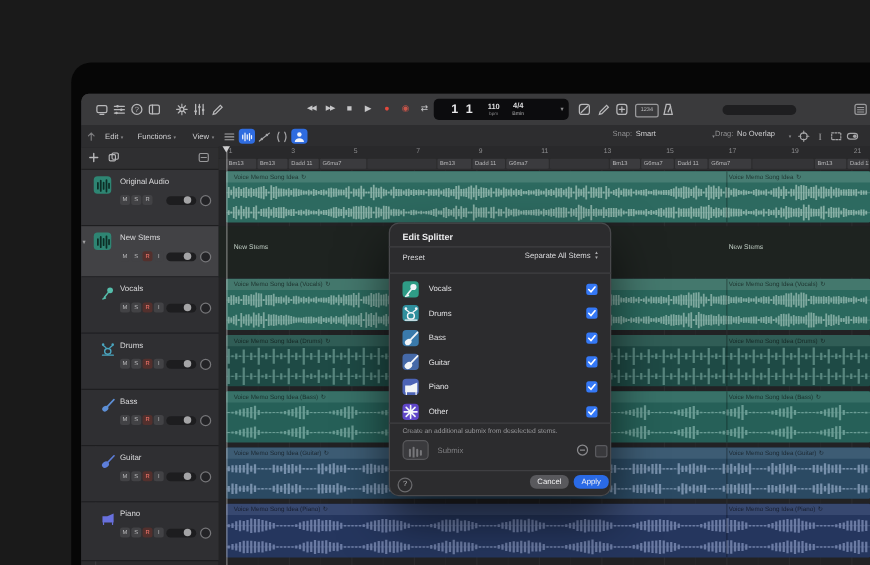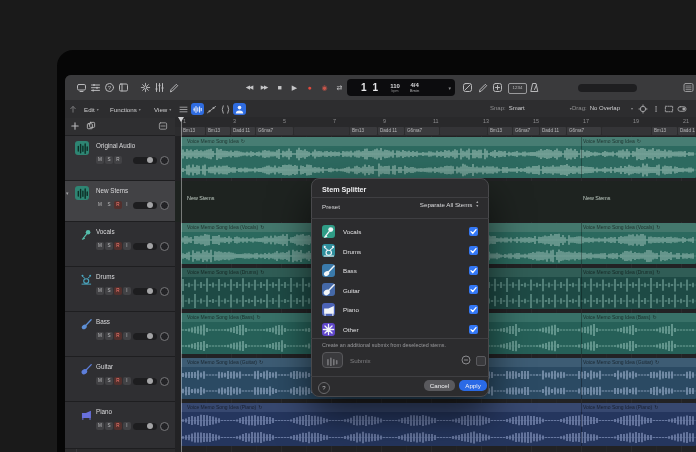--- a/index.html
+++ b/index.html
@@ -620,21 +620,21 @@
           <div style="position: absolute; left: 400px; top: 0px; width: 1px; height: 100%; background: rgba(0, 0, 0, 0.3);"></div>
         </div>
       </div>
       <div style="position: absolute; left: 181px; top: 117px; width: 1px; height: 335px; background: rgba(255, 255, 255, 0.4); z-index: 20;"></div>
       <div style="position: absolute; left: 178px; top: 117px; width: 0px; height: 0px; border-left: 3.5px solid transparent; border-right: 3.5px solid transparent; border-top: 5px solid rgb(207, 207, 209); z-index: 21;"></div>
     </div>
 
   <div class="abs" style="left:311px;top:178px;width:178px;height:219px;background:#2c2c2e;border:1px solid #49494c;
               border-radius:8px;box-shadow:0 18px 40px rgba(0,0,0,.6);box-sizing:border-box;z-index:40">
   </div>
-  <div class="dlg-text" style="left:322px;top:185px;font-size:7.2px;font-weight:bold;color:#ececee;z-index:41">Stem Splitter</div>
+  <div class="dlg-text" style="left:322px;top:185px;font-size:7.2px;font-weight:bold;color:#ececee;z-index:41">Edit Splitter</div>
   <div class="hair" style="top:197px;z-index:41"></div>
   <div class="dlg-text" style="left:322px;top:203px;font-size:6.2px;z-index:41">Preset</div>
   <div class="abs" style="left:360px;top:201px;width:119px;display:flex;justify-content:flex-end;align-items:center;gap:3px;z-index:41">
     <span style="font-size:6.2px;color:#dcdcde">Separate All Stems</span>
     <span style="display:flex;flex-direction:column;line-height:3.4px;font-size:3.6px;color:#aeaeb0">
         <span>▲</span>
         <span>▼</span>
       </span>
   </div>
   <div class="hair" style="top:218px;z-index:41"></div>

